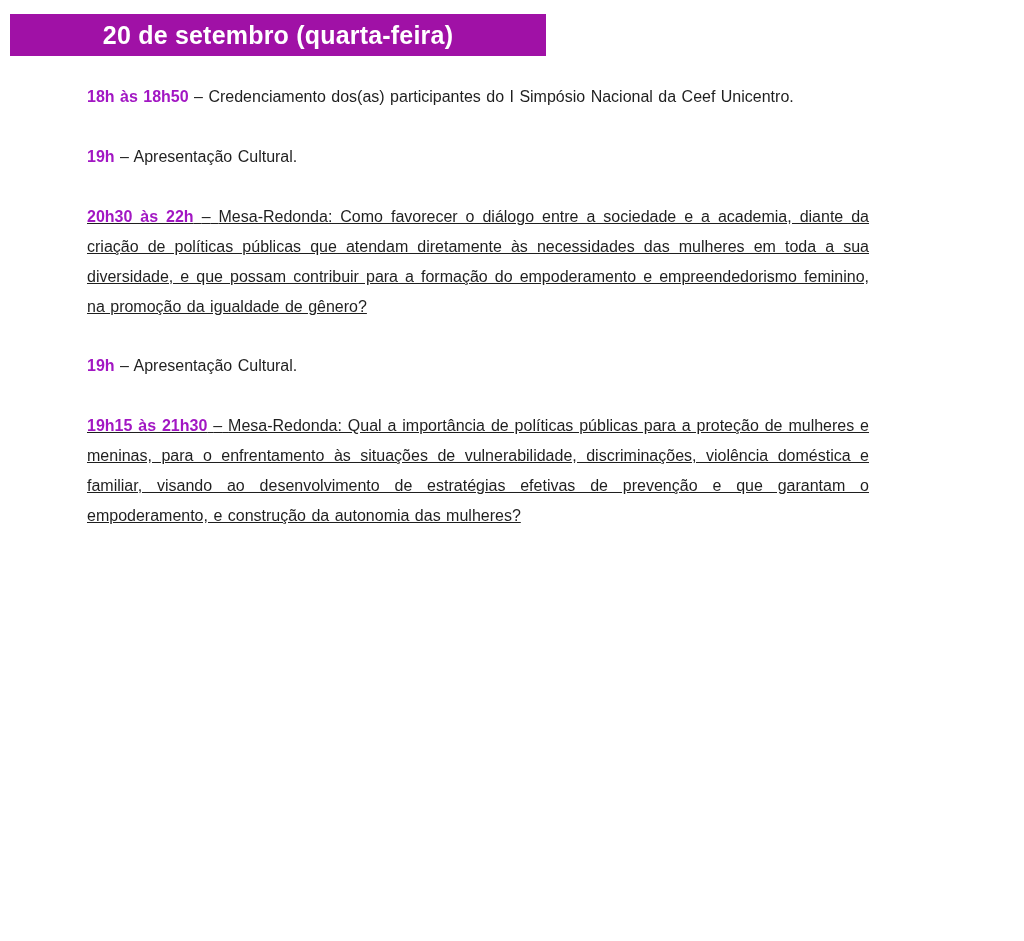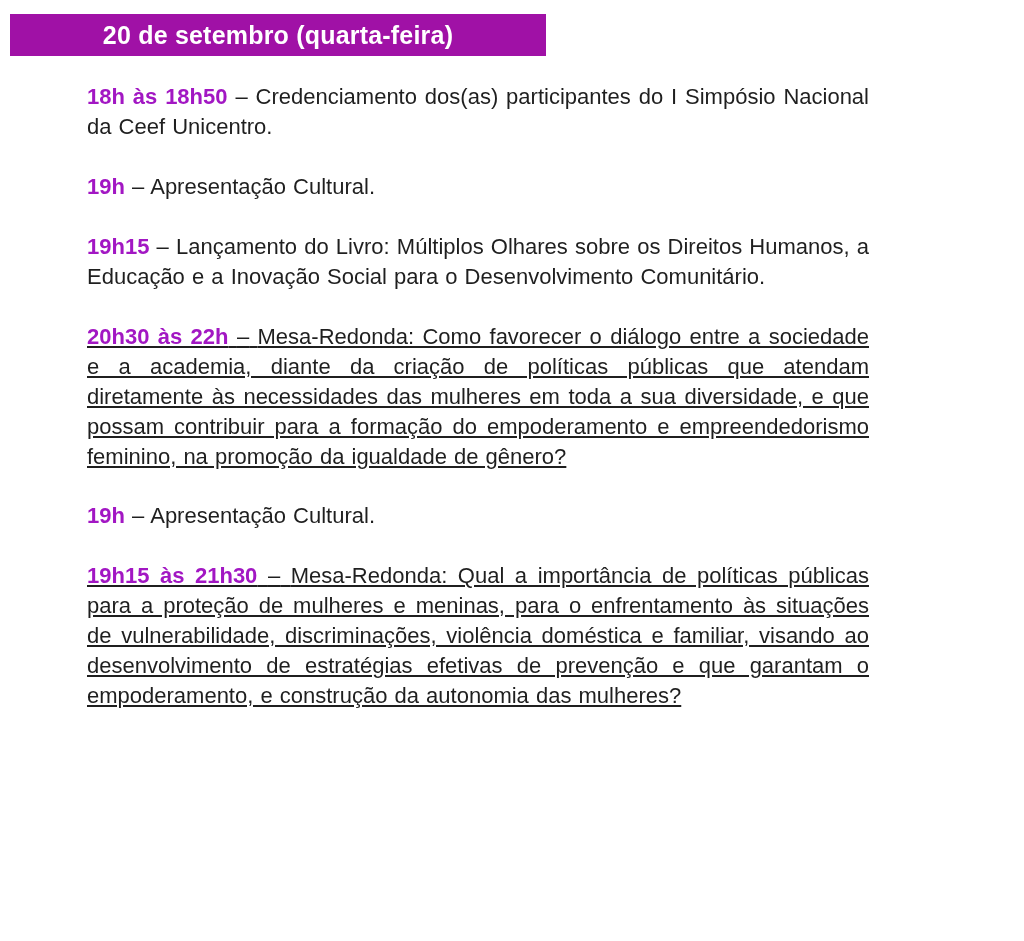--- a/index.html
+++ b/index.html
@@ -26,21 +26,21 @@
     align-items: center;
     justify-content: center;
     font-weight: bold;
     font-size: 25px;
     letter-spacing: 0.2px;
   }
   .items {
     margin: 26px 30px 0 87px;
   }
   .item {
-    font-size: 22px;
+    font-size: 16px;
     line-height: 30px;
     text-align: justify;
     margin-bottom: 30px;
     word-spacing: 1px;
   }
   .item:last-child { margin-bottom: 0; text-decoration: underline; }
   .time {
     color: var(--time, #a217c3);
     font-weight: bold;
     white-space: nowrap;
@@ -52,21 +52,20 @@
 
 <div class="page">
 
   <section class="section section-1">
     <div class="day-bar">
       <span>20 de setembro (quarta-feira)</span>
     </div>
     <div class="items">
       <p class="item"><span class="time">18h às 18h50</span> <span class="dash">–</span> <span class="desc">Credenciamento dos(as) participantes do I Simpósio Nacional da Ceef Unicentro.</span></p>
       <p class="item"><span class="time">19h</span> <span class="dash">–</span> <span class="desc">Apresentação Cultural.</span></p>
-      <p class="item"><span class="time">19h15</span> <span class="dash">–</span> <span class="desc">Lançamento do Livro: Múltiplos Olhares sobre os Direitos Humanos, a Educação e a Inovação Social para o Desenvolvimento Comunitário.</span></p>
       <p class="item"><span class="time">20h30 às 22h</span> <span class="dash">–</span> <span class="desc">Mesa-Redonda: Como favorecer o diálogo entre a sociedade e a academia, diante da criação de políticas públicas que atendam diretamente às necessidades das mulheres em toda a sua diversidade, e que possam contribuir para a formação do empoderamento e empreendedorismo feminino, na promoção da igualdade de gênero?</span></p>
     </div>
   </section>
 
   <section class="section section-2">
     <div class="items">
       <p class="item"><span class="time">19h</span> <span class="dash">–</span> <span class="desc">Apresentação Cultural.</span></p>
       <p class="item"><span class="time">19h15 às 21h30</span> <span class="dash">–</span> <span class="desc">Mesa-Redonda: Qual a importância de políticas públicas para a proteção de mulheres e meninas, para o enfrentamento às situações de vulnerabilidade, discriminações, violência doméstica e familiar, visando ao desenvolvimento de estratégias efetivas de prevenção e que garantam o empoderamento, e construção da autonomia das mulheres?</span></p>
     </div>
   </section>

